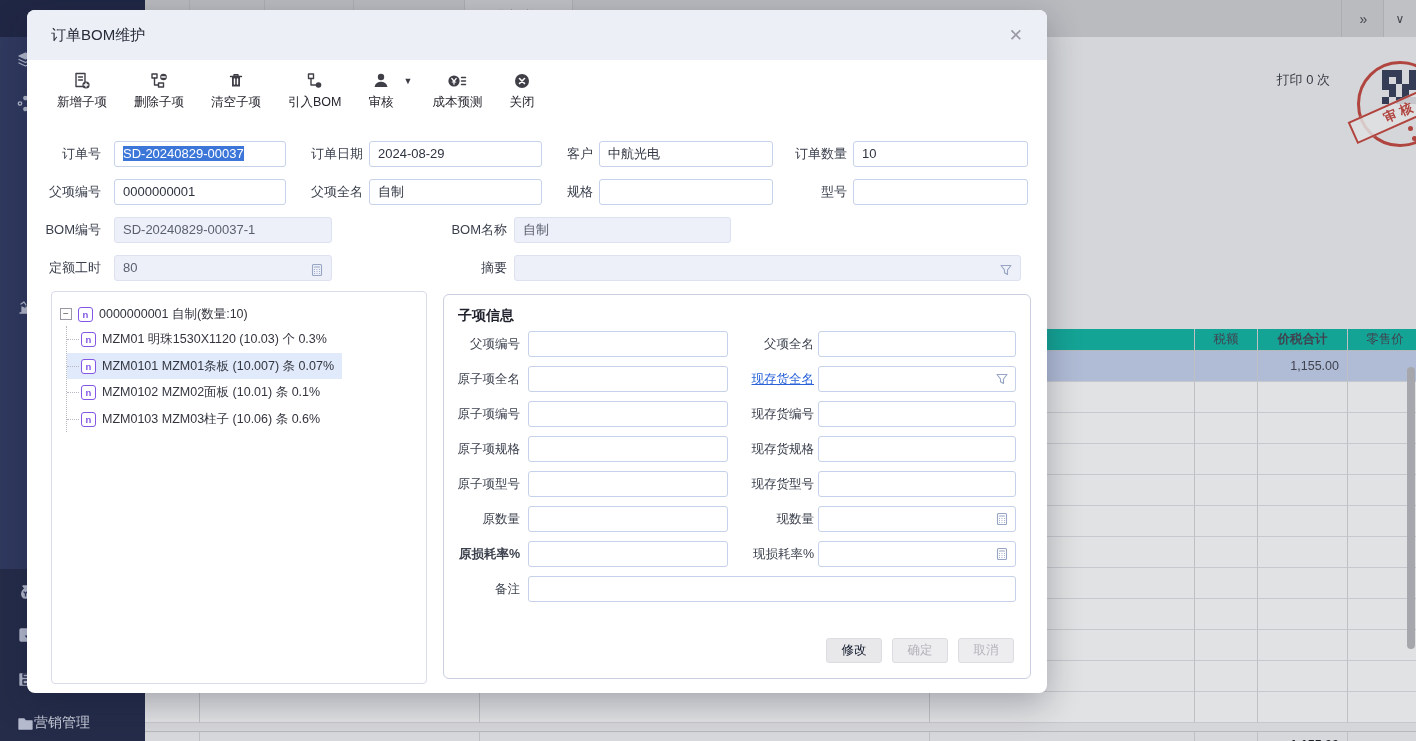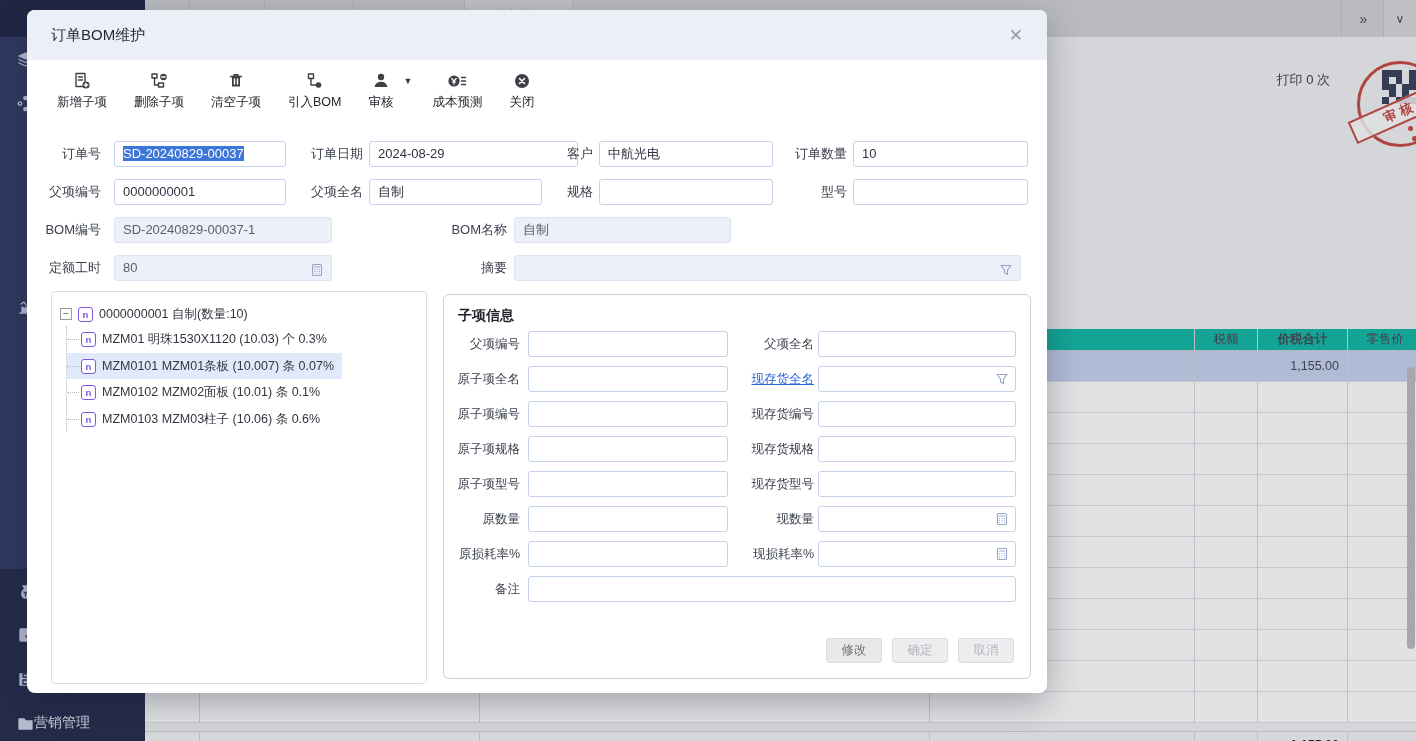--- a/index.html
+++ b/index.html
@@ -111,21 +111,21 @@
   #sub-panel { position:absolute; left:416px; top:284px; width:588px; height:385px;
     border:1px solid #c9cfdf; border-radius:6px; background:#fff; }
   #sub-title { position:absolute; left:14px; top:12px; font-size:14px; font-weight:bold;
     color:#1f222c; }
   .si-label { position:absolute; height:26px; line-height:26px; font-size:12.5px;
     color:#3a3f4c; text-align:right; white-space:nowrap; }
   .si-label.link { color:#2a62d9; text-decoration:underline; cursor:pointer; }
   .si-input { position:absolute; height:26px; border:1px solid #c6d1ea; border-radius:3px;
     background:#fff; cursor:text; }
   .sub-btn { position:absolute; height:25px; width:56px; border:1px solid #dcdce2;
-    border-radius:3px; background:#e8e8ea; font-size:12.5px; color:#737373;
+    border-radius:3px; background:#e8e8ea; font-size:12.5px; color:#0f172a;
     display:flex; align-items:center; justify-content:center; cursor:pointer; }
   .sub-btn.disabled { background:#ededf0; color:#b3b3ba; cursor:default; }
 
   .icon svg { display:block; }
 </style>
 </head>
 <body>
 
 <div id="app">
 
@@ -527,21 +527,21 @@
               </svg>
             </span>
           </div>
           <div class="tbi-lb">关闭</div>
         </div>
       </div>
     <div id="fields-host">
         <div class="field-label" style="left: 8px; top: 131px; width: 66px;">订单号</div>
         <div class="tb-input" style="left: 87px; top: 131px; width: 172px;"><span class="sel-text">SD-20240829-00037</span></div>
         <div class="field-label" style="left: 262px; top: 131px; width: 74px;">订单日期</div>
-        <div class="tb-input" style="left: 342px; top: 131px; width: 209px;"><span>2024-08-29</span></div>
+        <div class="tb-input" style="left: 342px; top: 131px; width: 173px;"><span>2024-08-29</span></div>
         <div class="field-label" style="left: 508px; top: 131px; width: 58px;">客户</div>
         <div class="tb-input" style="left: 572px; top: 131px; width: 174px;"><span>中航光电</span></div>
         <div class="field-label" style="left: 738px; top: 131px; width: 82px;">订单数量</div>
         <div class="tb-input" style="left: 826px; top: 131px; width: 175px;"><span>10</span></div>
         <div class="field-label" style="left: 8px; top: 169px; width: 66px;">父项编号</div>
         <div class="tb-input" style="left: 87px; top: 169px; width: 172px;"><span>0000000001</span></div>
         <div class="field-label" style="left: 262px; top: 169px; width: 74px;">父项全名</div>
         <div class="tb-input" style="left: 342px; top: 169px; width: 173px;"><span>自制</span></div>
         <div class="field-label" style="left: 508px; top: 169px; width: 58px;">规格</div>
         <div class="tb-input" style="left: 572px; top: 169px; width: 174px;"><span></span></div>
@@ -621,21 +621,21 @@
           <div class="si-input" style="left: 374px; top: 176px; width: 198px;"></div>
           <div class="si-label" style="left: 0px; top: 211px; width: 76px;">原数量</div>
           <div class="si-input" style="left: 84px; top: 211px; width: 200px;"></div>
           <div class="si-label" style="left: 282px; top: 211px; width: 88px;">现数量</div>
           <div class="si-input" style="left: 374px; top: 211px; width: 198px;">
             <span class="trail-ic" style="right: 5px;"><svg width="14" height="14" viewBox="0 0 14 14" fill="none" stroke="#97a4c4" stroke-width="1.1">
                 <rect x="2.5" y="1.5" width="9" height="11" rx="1"></rect>
                 <path d="M4.5 4h5M4.5 6.5h.01M7 6.5h.01M9.5 6.5h.01M4.5 8.5h.01M7 8.5h.01M9.5 8.5h.01M4.5 10.5h.01M7 10.5h.01M9.5 10.5h.01" stroke-linecap="round"></path>
               </svg></span>
           </div>
-          <div class="si-label" style="left: 0px; top: 246px; width: 76px;">原损耗率%</div>
+          <div class="si-label" style="left: 0px; top: 246px; width: 76px; font-weight: bold;">原损耗率%</div>
           <div class="si-input" style="left: 84px; top: 246px; width: 200px;"></div>
           <div class="si-label" style="left: 282px; top: 246px; width: 88px;">现损耗率%</div>
           <div class="si-input" style="left: 374px; top: 246px; width: 198px;">
             <span class="trail-ic" style="right: 5px;"><svg width="14" height="14" viewBox="0 0 14 14" fill="none" stroke="#97a4c4" stroke-width="1.1">
                 <rect x="2.5" y="1.5" width="9" height="11" rx="1"></rect>
                 <path d="M4.5 4h5M4.5 6.5h.01M7 6.5h.01M9.5 6.5h.01M4.5 8.5h.01M7 8.5h.01M9.5 8.5h.01M4.5 10.5h.01M7 10.5h.01M9.5 10.5h.01" stroke-linecap="round"></path>
               </svg></span>
           </div>
           <div class="si-label" style="left: 0px; top: 281px; width: 76px;">备注</div>
           <div class="si-input" style="left: 84px; top: 281px; width: 488px;"></div>

